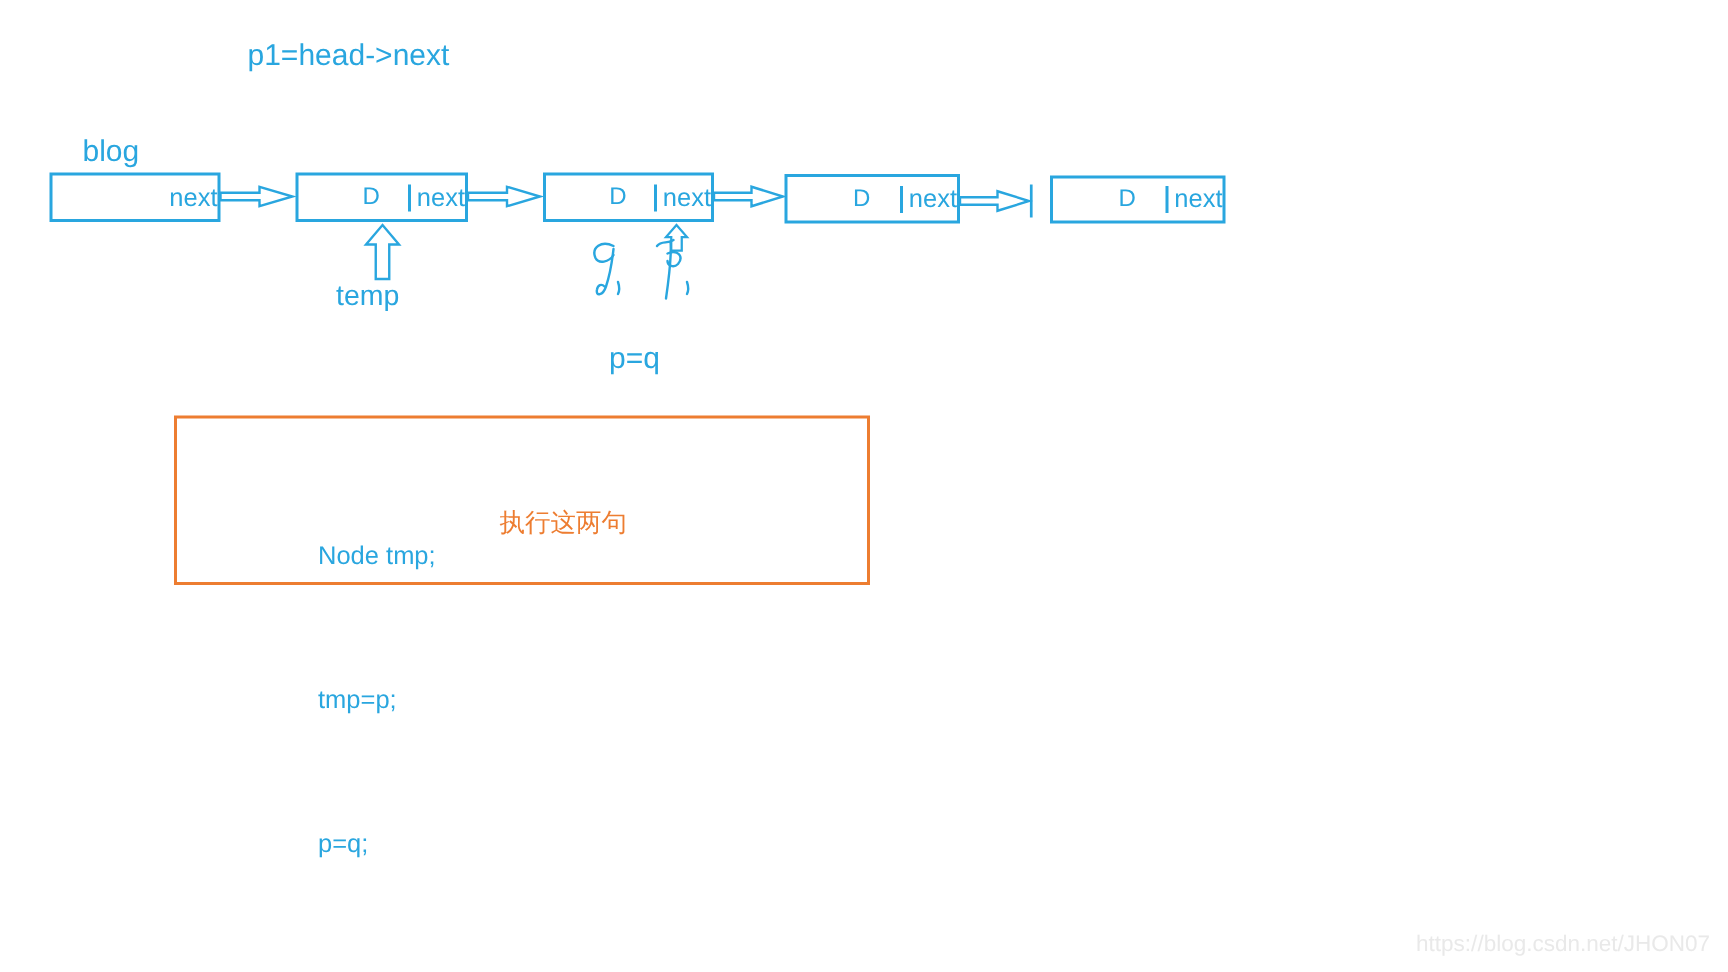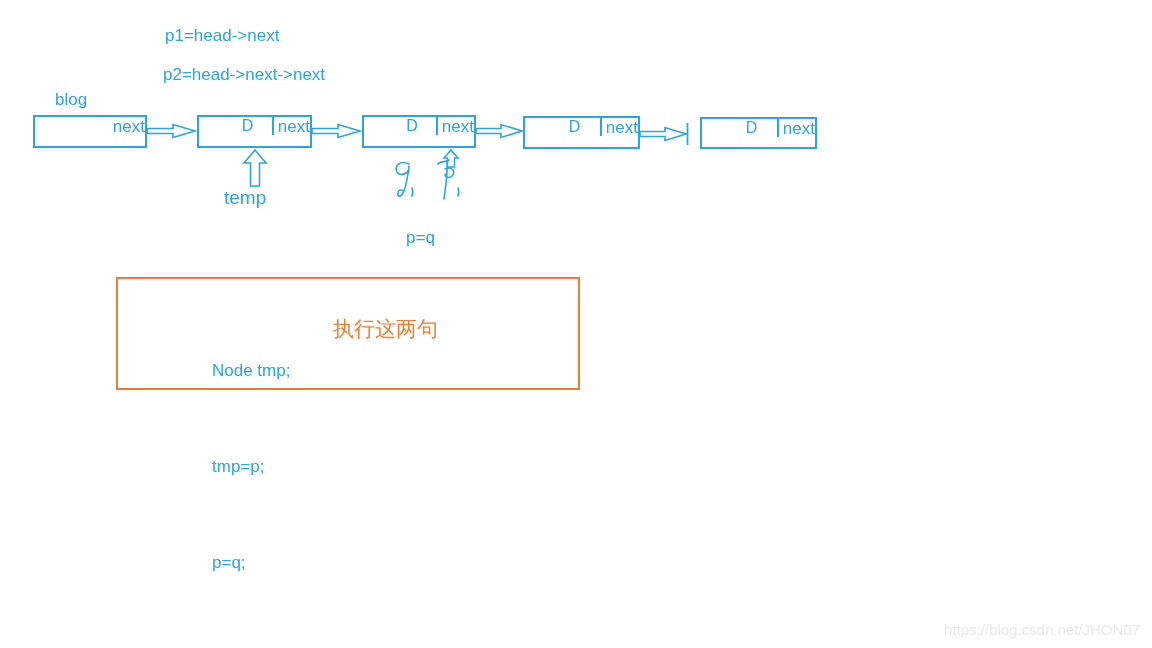--- a/index.html
+++ b/index.html
@@ -6,25 +6,25 @@
     --ink:#29a6df;
     --accent:#ed7d31;
     --watermark:#e9e9e9;
   }
   *{margin:0;padding:0;box-sizing:border-box;}
   html,body{background:#fff;}
   body{font-family:"Liberation Sans","DejaVu Sans",sans-serif;}
   .canvas{
     position:relative;width:1152px;height:648px;background:#ffffff;overflow:hidden;
   }
-  .lbl{position:absolute;font-size:17px;color:var(--ink);white-space:nowrap;}
+  .lbl{position:absolute;font-size:20px;color:var(--ink);white-space:nowrap;}
   .lbl-temp{position:absolute;font-size:19px;color:var(--ink);white-space:nowrap;}
   .node{
     position:absolute;height:33px;border:2px solid var(--ink);
-    display:flex;align-items:flex-start;background:#fff;padding-left:24px;
+    display:flex;align-items:center;background:#fff;padding-left:24px;
   }
   .node .cell-data{
     width:56px;border-right:2px solid var(--ink);
     display:flex;align-items:center;justify-content:center;
     font-size:16px;color:var(--ink);
   }
   .node .cell-ptr{
     flex:1;display:flex;align-items:center;
     padding-left:4px;font-size:17px;color:var(--ink);
   }
@@ -32,35 +32,34 @@
   svg path, svg line, svg polyline{stroke:var(--ink);fill:none;}
   .code-box{
     position:absolute;left:116px;top:277px;width:464px;height:113px;
     border:2px solid var(--accent);background:transparent;
   }
   .code-lines{
     position:absolute;left:212px;top:291px;
     font-size:17px;line-height:32px;color:var(--ink);white-space:pre;
   }
   .exec-note{
-    position:absolute;left:333px;top:315px;
-    font-size:21px;color:var(--accent);white-space:nowrap;
+    position:absolute;left:333px;top:337px;
+    font-size:17px;color:var(--accent);white-space:nowrap;
   }
   .watermark{
     position:absolute;right:12px;top:621px;
     font-size:15px;color:var(--watermark);white-space:nowrap;
   }
 </style>
 </head>
 <body>
 
 <div class="canvas">
 
   <div class="lbl" style="left:165px;top:26px;">p1=head-&gt;next</div>
-  <div class="lbl" style="left:163px;top:65px;">p2=head-&gt;next-&gt;next</div>
   <div class="lbl" style="left:55px;top:90px;">blog</div>
 
   <div class="node" style="left:33px;top:115px;width:114px;">
     <div class="cell-data" style="width:55px;"></div>
     <div class="cell-ptr">next</div>
   </div>
 
   <div class="node" style="left:197px;top:115px;width:115px;">
     <div class="cell-data">D</div>
     <div class="cell-ptr">next</div>

